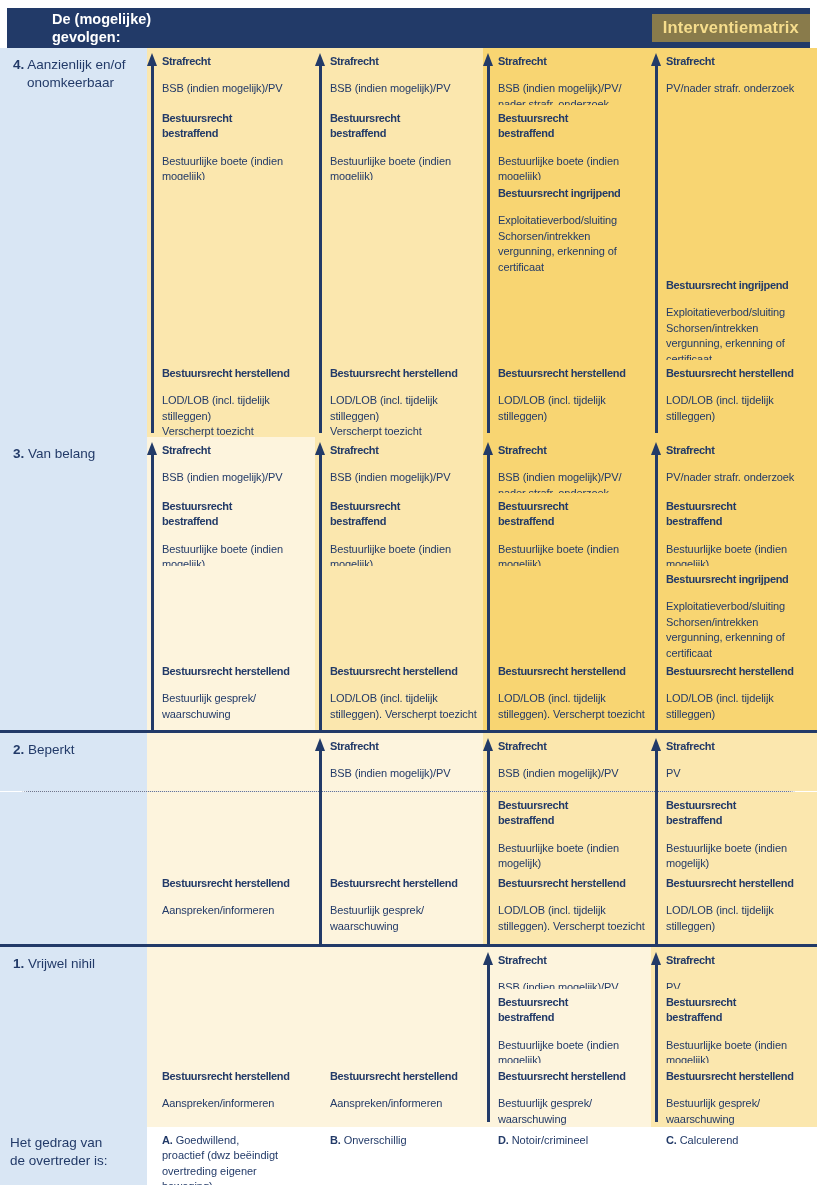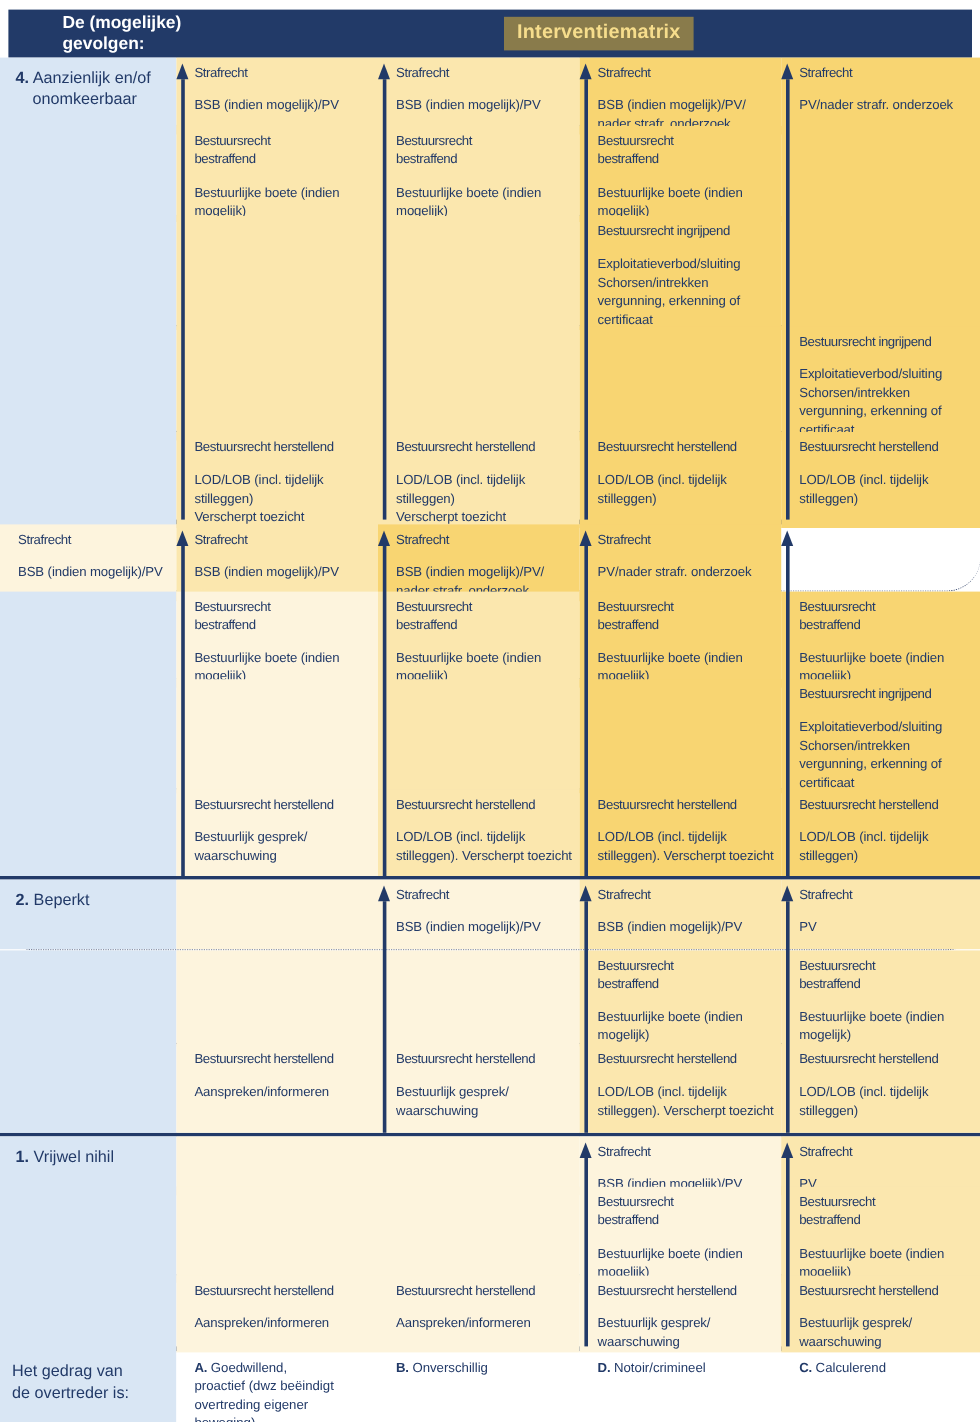--- a/index.html
+++ b/index.html
@@ -27,21 +27,21 @@
   .consequences {
     width: 150px;
     padding-left: 14px;
     color: #ffffff;
     font-weight: bold;
     font-size: 14.5px;
     line-height: 1.25;
     white-space: pre-line;
     margin-left: 31px;
   }
-  .titlewrap { flex: 1; display: flex; justify-content: center; }
+  .titlewrap { flex: 1; display: flex; justify-content: flex-end; }
   .matrix-title {
     background: var(--titlebg);
     color: var(--titletx);
     font-weight: bold;
     font-size: 16.5px;
     padding: 4px 11px 5px 11px;
     letter-spacing: .2px;
   }
 
   .block { position: relative; }
@@ -60,21 +60,21 @@
     background: var(--blue);
     font-size: 13.5px;
     line-height: 1.3;
     padding: 8px 6px 0 27px;
     text-indent: -14px;
   }
   .t1 { background: var(--t1); }
   .t2 { background: var(--t2); }
   .t3 { background: var(--t3); }
 
-  .ct { font-weight: normal; letter-spacing: -0.35px; white-space: pre-line; }
+  .ct { font-weight: bold; letter-spacing: -0.35px; white-space: pre-line; }
   .cd { white-space: pre-line; letter-spacing: -0.1px; margin-top: 12px; }
 
   .sep { height: 3px; background: var(--navy); }
   .sep.thick { height: 4px; }
 
   .arrow {
     position: absolute;
     top: 18px;
     bottom: 0;
     width: 3px;
@@ -200,20 +200,21 @@
           </div>
         </div>
         <div class="arrow" style="left: 151px;"></div>
         <div class="arrow" style="left: 319px;"></div>
         <div class="arrow" style="left: 487px;"></div>
         <div class="arrow" style="left: 655px;"></div>
       </div>
       <div class="sep thick"></div>
       <div class="block">
         <div class="subrow dotted" style="height: 56px;">
+          <div class="cell labelcell"><b>3.</b> Van belang</div>
           <div class="cell t1">
             <div class="ct">Strafrecht</div>
             <div class="cd">BSB (indien mogelijk)/PV</div>
           </div>
           <div class="cell t2">
             <div class="ct">Strafrecht</div>
             <div class="cd">BSB (indien mogelijk)/PV</div>
           </div>
           <div class="cell t3">
             <div class="ct">Strafrecht</div>

